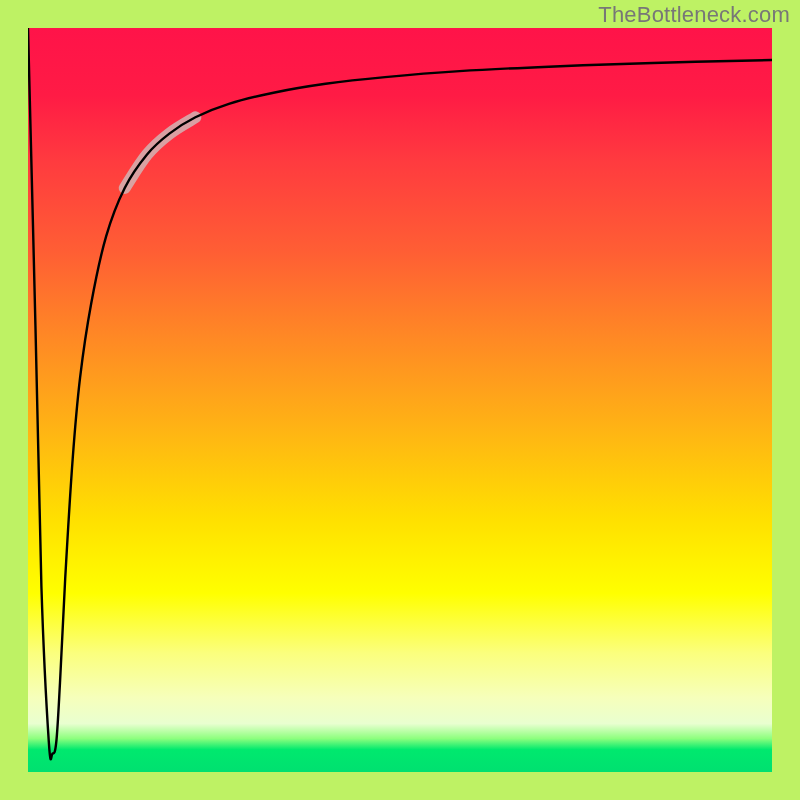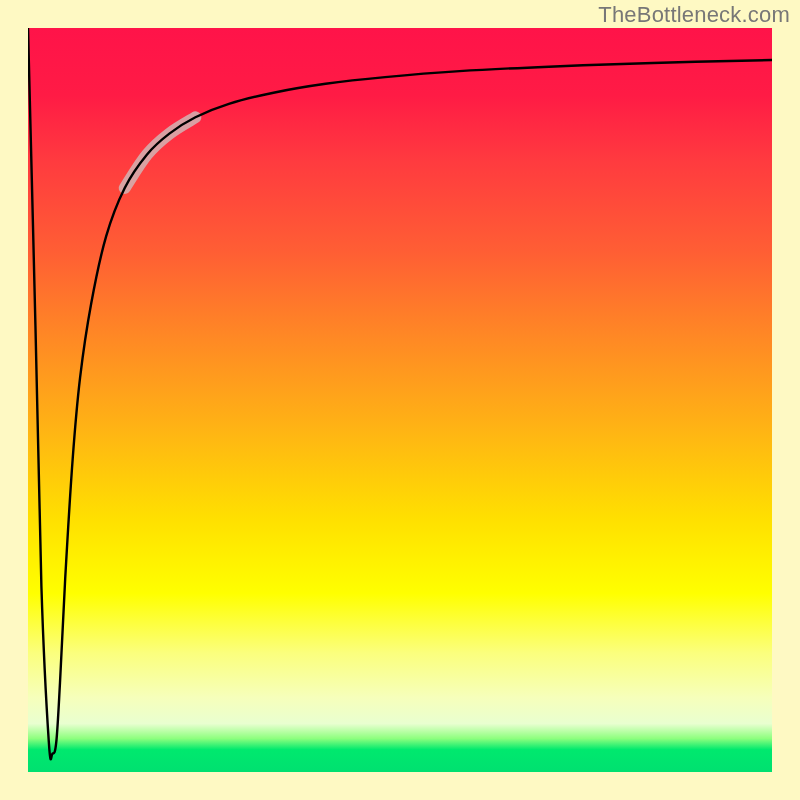--- a/index.html
+++ b/index.html
@@ -8,21 +8,21 @@
     width: 800px;
     height: 800px;
     background: #000;
     font-family: Arial, Helvetica, sans-serif;
     overflow: hidden;
   }
   .frame {
     position: relative;
     width: 800px;
     height: 800px;
-    background: #fef9c3;
+    background: #bef264;
   }
   .watermark {
     position: absolute;
     top: 2px;
     right: 10px;
     color: #777;
     font-size: 22px;
     font-weight: 500;
     letter-spacing: 0.2px;
     user-select: none;

